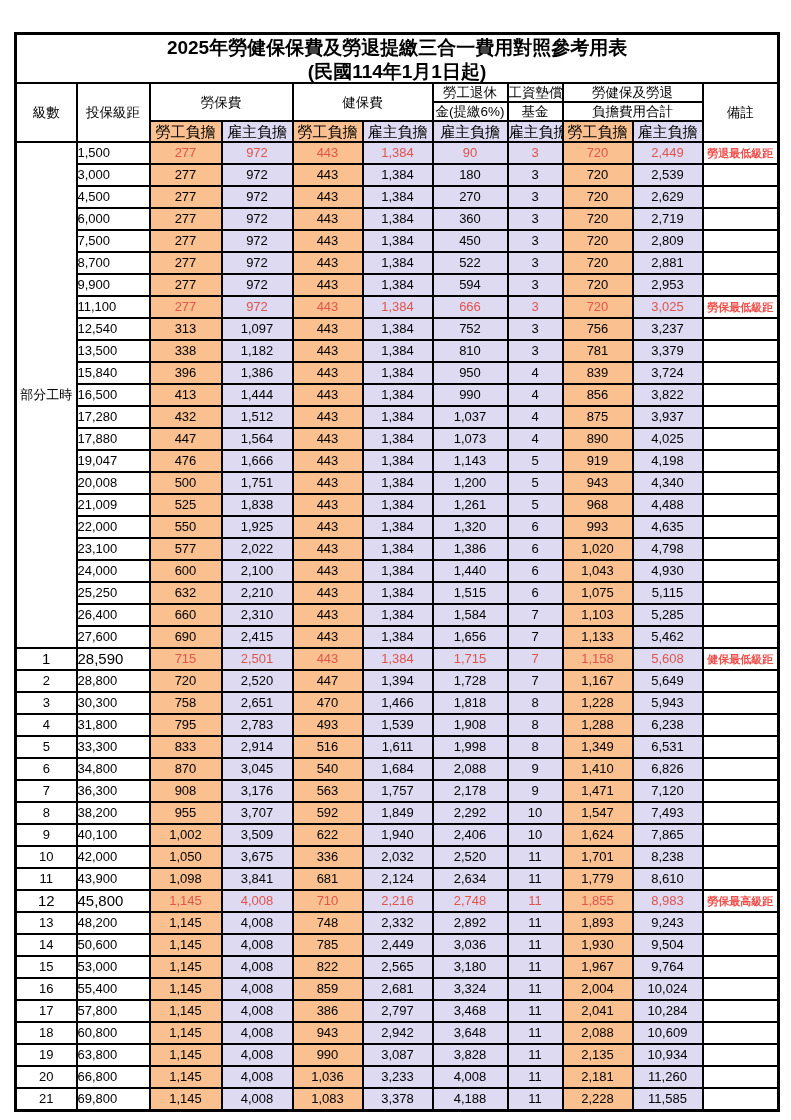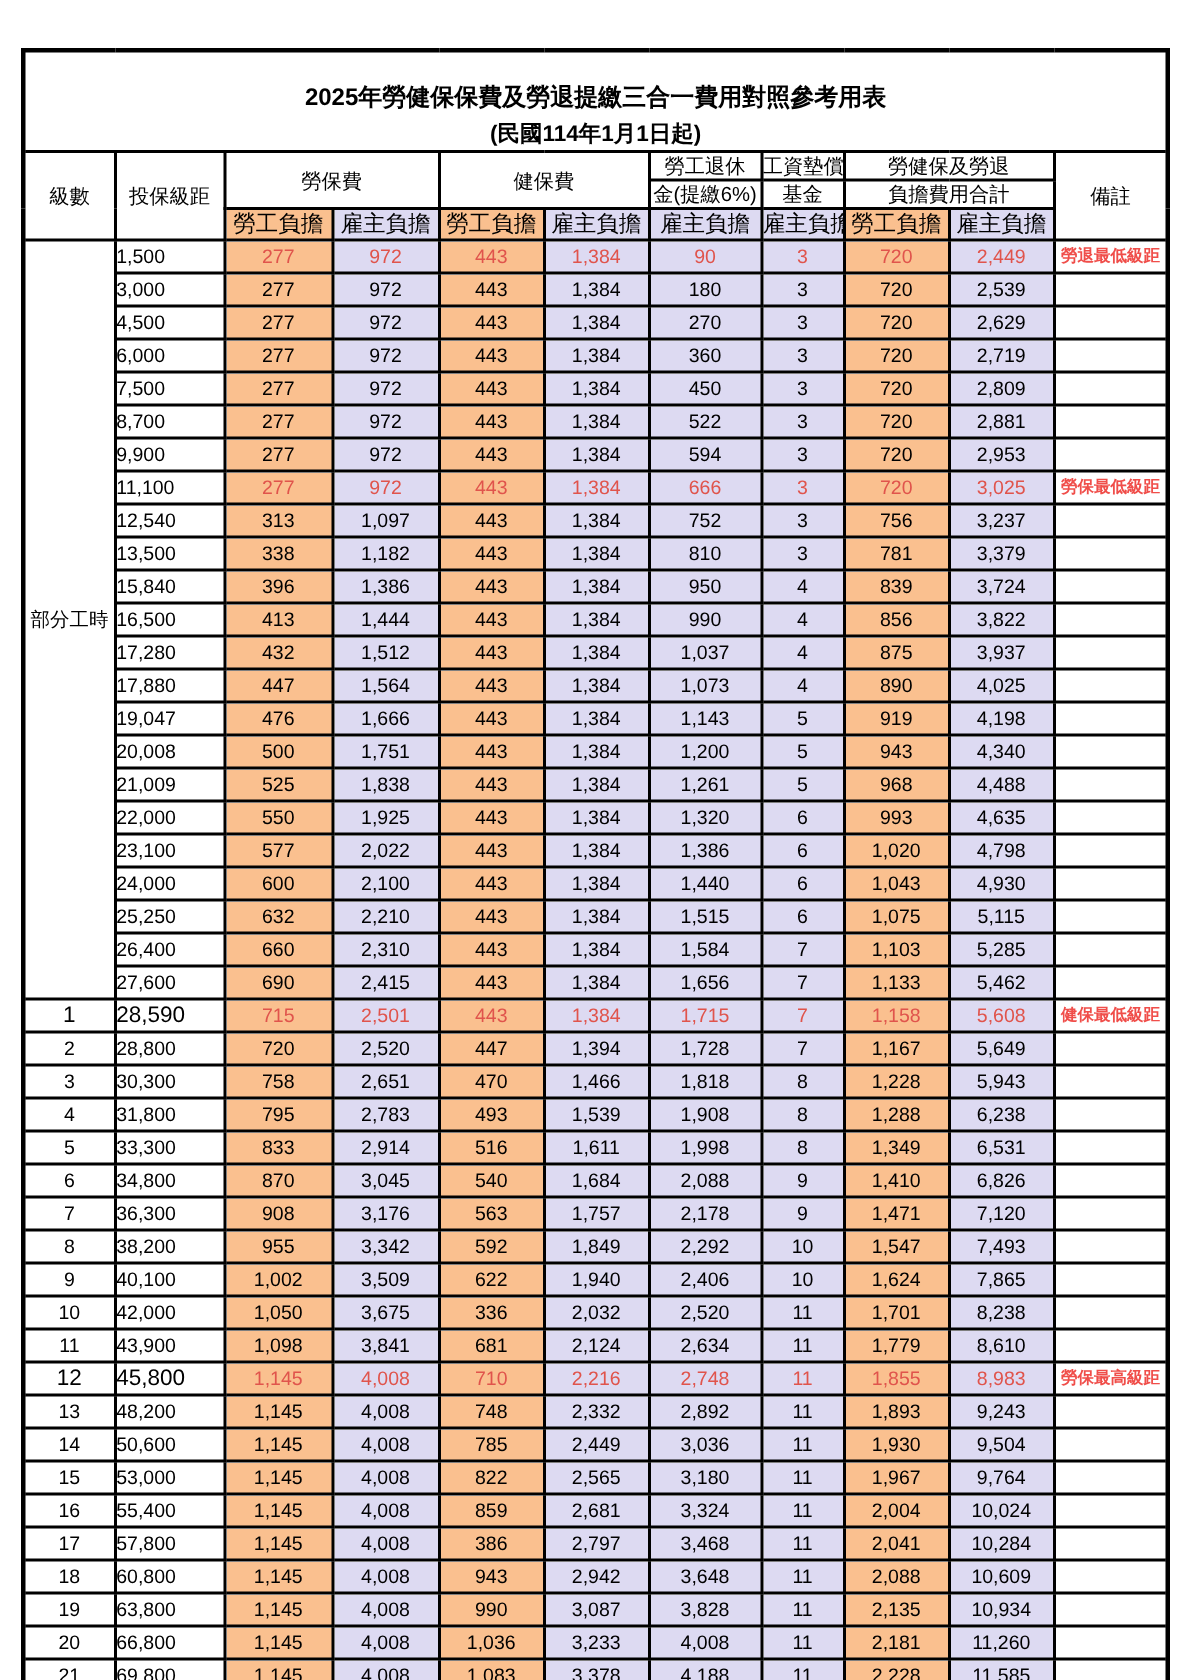--- a/index.html
+++ b/index.html
@@ -27,22 +27,22 @@
     text-align:center;
     padding:0;
     overflow:hidden;
     white-space:nowrap;
     font-size:13px;
     line-height:20px;
     height:20px;
     font-weight:400;
   }
   .title-cell{height:52px;padding:3px 0;}
-  .title{font-size:16px;font-weight:700;line-height:26px;margin-top:18px;}
-  .subtitle{font-size:15px;font-weight:700;line-height:21px;}
+  .title{font-size:19px;font-weight:700;line-height:26px;}
+  .subtitle{font-size:19px;font-weight:700;line-height:21px;}
   tr.hr1 th,tr.hr2 th{height:17px;line-height:17px;font-size:13.5px;}
   tr.hr3 th{height:19px;line-height:19px;font-size:15px;}
   .h-emp{background:var(--emp-bg);}
   .h-er{background:var(--er-bg);margin-left:28px;}
   td.c-emp{background:var(--emp-bg);}
   td.c-er{background:var(--er-bg);}
   td.c-bracket{text-align:left;padding-right:13px;}
   td.c-level{background:#fff;}
   td.c-note{font-size:11px;font-weight:700;color:var(--red-note);padding:0 1px;}
   tr.red-row td.c-emp,
@@ -466,21 +466,21 @@
         <td class="c-er">2,178</td>
         <td class="c-er">9</td>
         <td class="c-emp">1,471</td>
         <td class="c-er">7,120</td>
         <td class="c-note"></td>
       </tr>
       <tr>
         <td class="c-level">8</td>
         <td class="c-bracket">38,200</td>
         <td class="c-emp">955</td>
-        <td class="c-er">3,342</td>
+        <td class="c-er">3,707</td>
         <td class="c-emp">592</td>
         <td class="c-er">1,849</td>
         <td class="c-er">2,292</td>
         <td class="c-er">10</td>
         <td class="c-emp">1,547</td>
         <td class="c-er">7,493</td>
         <td class="c-note"></td>
       </tr>
       <tr>
         <td class="c-level">9</td>

